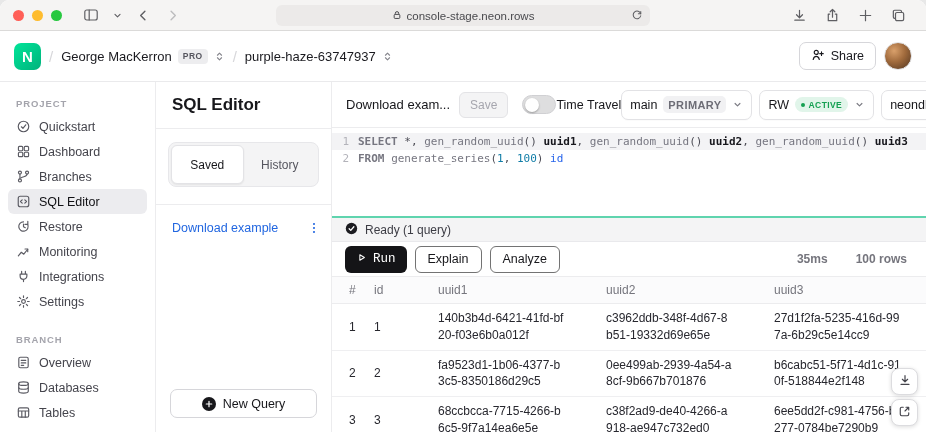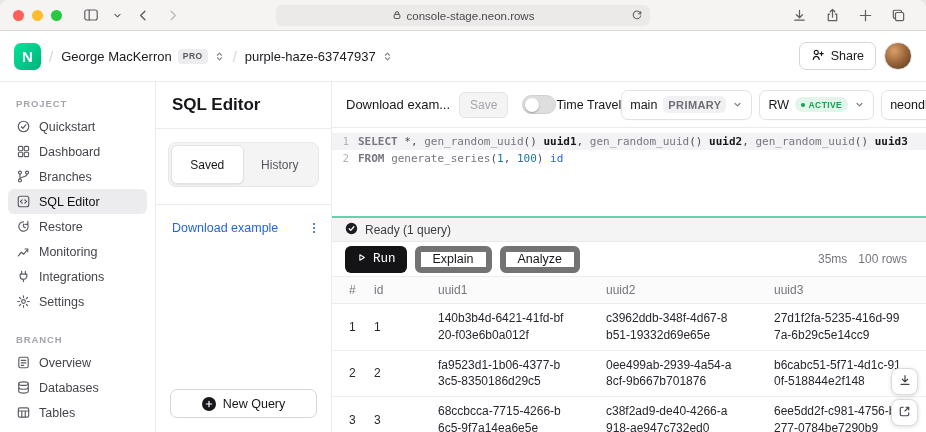--- a/index.html
+++ b/index.html
@@ -74,22 +74,22 @@
   .tk-fn { color: #767680; }
   .tk-pln { color: #4c4c55; }
   .tk-id { color: #17171d; font-weight: 600; }
   .tk-num { color: #0f7ca6; }
   .tk-var { color: #2563eb; }
   .editor-divider { height: 2px; background: #5fd4ae; flex-shrink: 0; }
 
   .status-bar { height: 24px; flex-shrink: 0; background: #f4f4f5; border-bottom: 1px solid #e9e9ec; display: flex; align-items: center; gap: 7px; padding: 0 13px; font-size: 12px; color: #3c3c44; }
   .actions-bar { height: 34px; flex-shrink: 0; display: flex; align-items: center; gap: 8px; padding: 0 13px; }
   .run-btn { height: 27px; background: #141417; color: #fff; border: none; border-radius: 6px; display: flex; align-items: center; gap: 6px; padding: 0 11px; font-size: 12.5px; font-weight: 500; font-family: Liberation Mono, monospace; }
-  .ghost-btn { height: 27px; background: #fff; border: 6px solid #737373; border-radius: 6px; padding: 0 12px; font-size: 12.5px; font-weight: 500; color: #17171b; font-family: inherit; }
-  .meta { margin-left: auto; display: flex; gap: 11px; font-size: 12px; color: #75757d; padding-right: 6px; }
+  .ghost-btn { height: 27px; background: #fff; border: 1px solid #737373; border-radius: 6px; padding: 0 12px; font-size: 12.5px; font-weight: 500; color: #17171b; font-family: inherit; }
+  .meta { margin-left: auto; display: flex; gap: 28px; font-size: 12px; color: #75757d; padding-right: 6px; font-weight: bold; }
 
   .results { flex: 1; overflow: hidden; border-top: 1px solid #ececee; }
   table { width: 100%; border-collapse: collapse; font-size: 12px; }
   thead th { text-align: left; font-weight: 500; color: #75757d; background: #fbfbfc; border-bottom: 1px solid #ececee; padding: 6px 8px; }
   td { border-bottom: 1px solid #efeff1; padding: 6px 8px; color: #27272e; vertical-align: middle; }
   th:nth-child(1), td:nth-child(1) { width: 34px; padding-left: 17px; }
   th:nth-child(2), td:nth-child(2) { width: 64px; }
   th:nth-child(3), td:nth-child(3), th:nth-child(4), td:nth-child(4) { width: 168px; }
   .uuid { width: 128px; word-break: break-all; line-height: 1.4; }
 

